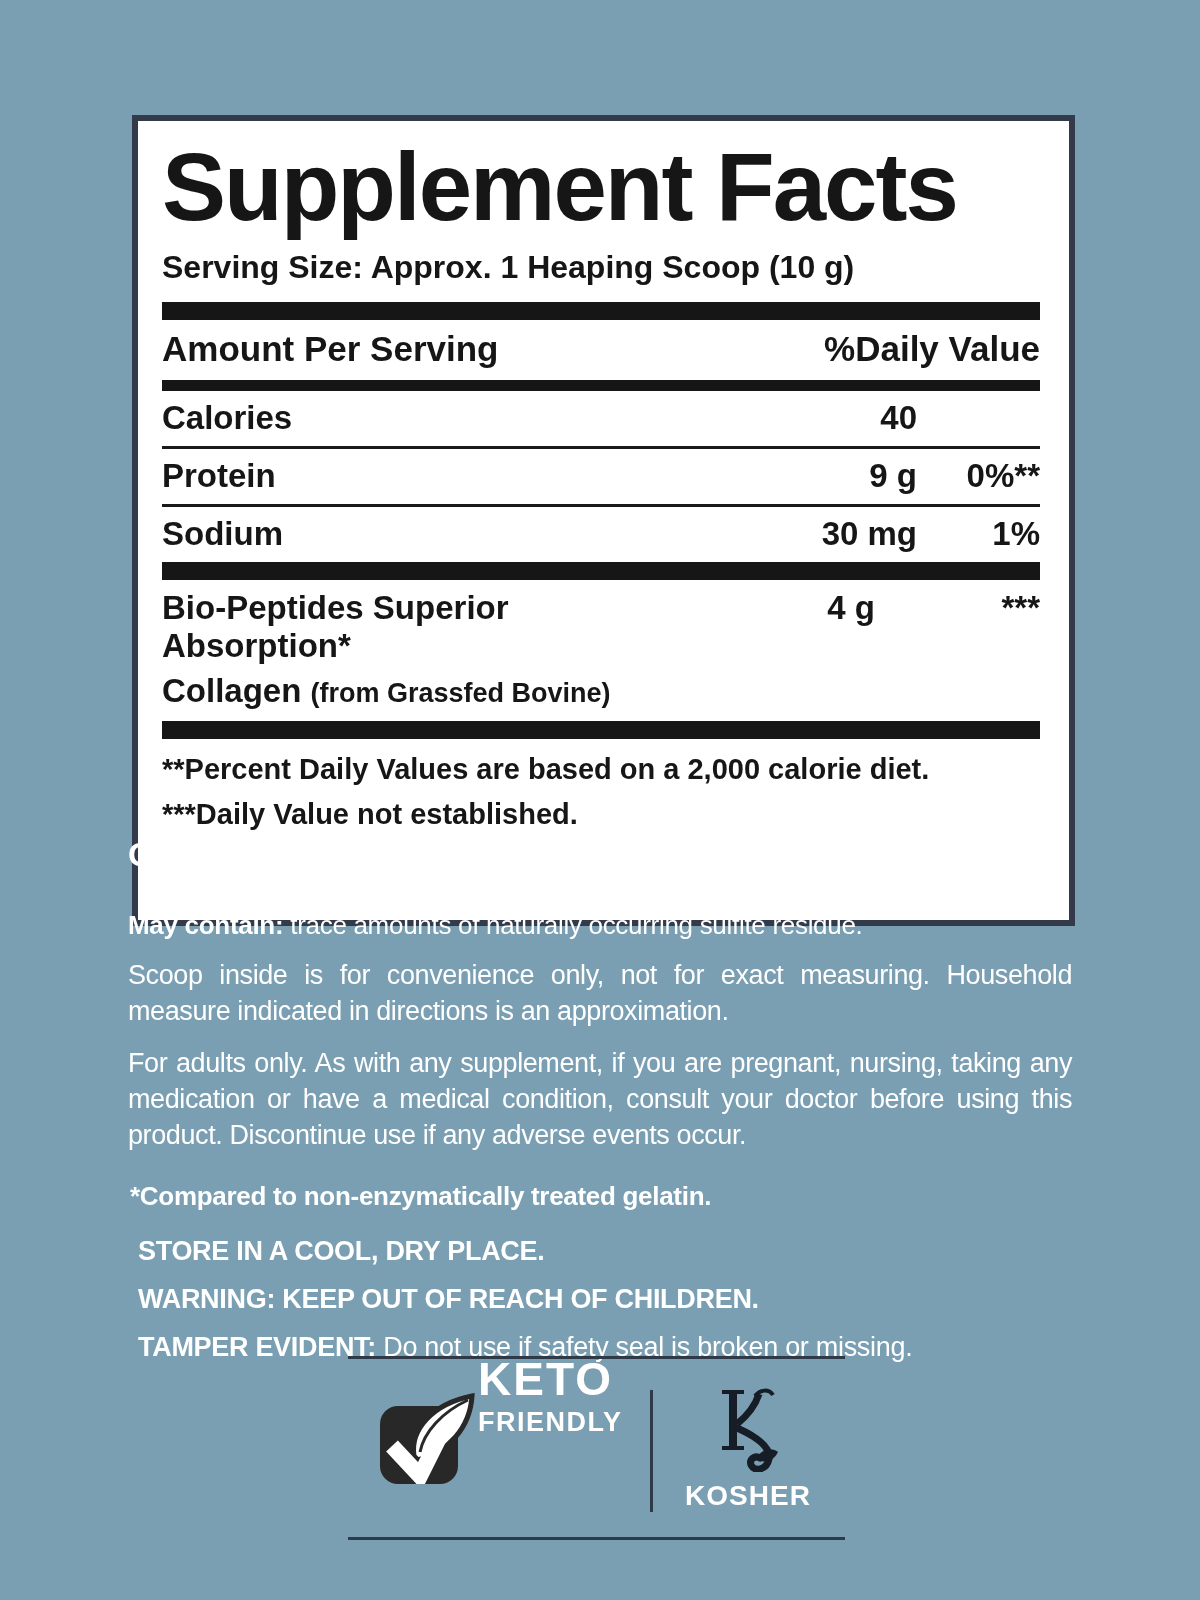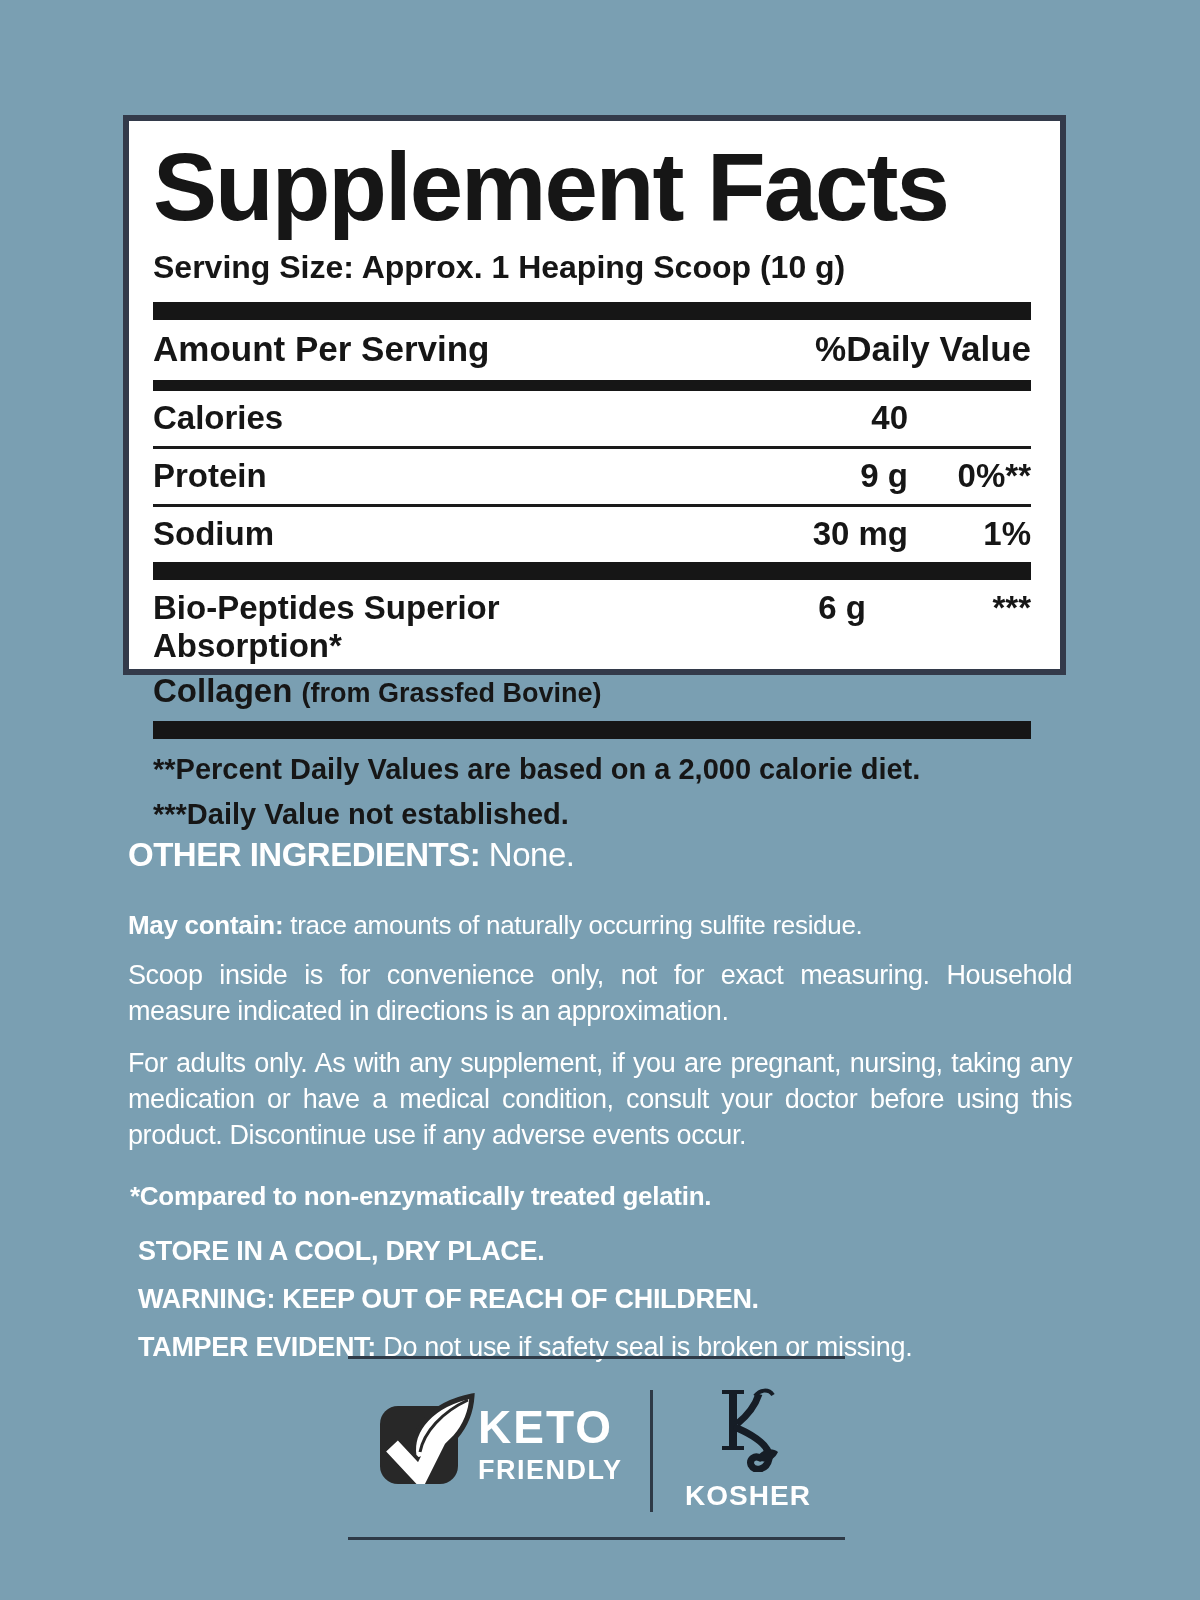--- a/index.html
+++ b/index.html
@@ -1,20 +1,20 @@
 <!DOCTYPE html>
 <html><head>
 <meta charset="utf-8">
 <style>
   html,body{margin:0;padding:0;}
   body{width:1200px;height:1600px;background:#7A9FB2;font-family:"Liberation Sans",sans-serif;}
   .screen{position:relative;width:1200px;height:1600px;background:#7A9FB2;overflow:hidden;}
 
   
-  .panel{position:absolute;left:123px;top:115px;width:943px;height:560px;background:#FFFFFF;
+  .panel{position:absolute;left:132px;top:115px;width:943px;height:811px;background:#FFFFFF;
          border:6px solid #333A4A;box-sizing:border-box;padding:0 29px 0 24px;color:#161616;}
   .sf-title{font-size:96px;font-weight:bold;letter-spacing:-2px;line-height:0.92;margin-top:22px;white-space:nowrap;}
   .sf-serving{font-size:32px;font-weight:bold;margin-top:18px;line-height:1.18;}
   .sf-servings{font-size:32px;font-weight:bold;margin-top:4px;line-height:1.18;}
   .bar-thick{height:18px;background:#161616;}
   .bar-first{margin-top:15px;}
   .sf-header{display:flex;justify-content:space-between;align-items:flex-end;
              font-size:35px;font-weight:bold;padding:9px 0 11px;}
   .bar-mid{height:11px;background:#161616;}
   .sf-row{display:flex;align-items:baseline;font-size:33px;font-weight:bold;padding:8px 0 9px;}
@@ -42,21 +42,21 @@
   .caps-line{font-size:27px;font-weight:bold;letter-spacing:-0.3px;margin:0 0 17px 10px;}
   .tamper{font-size:27px;letter-spacing:-0.3px;margin-left:10px;}
   .tamper .lbl{font-weight:bold;}
 
   
   .rule{position:absolute;left:348px;width:497px;height:3px;background:#2E3A47;}
   .rule-top{top:1356px;}
   .rule-bottom{top:1537px;}
   .vdivider{position:absolute;left:650px;top:1390px;width:3px;height:122px;background:#2E3A47;}
   .keto-icon{position:absolute;left:380px;top:1392px;}
-  .keto-text{position:absolute;left:478px;top:1404px;color:#FFFFFF;}
+  .keto-text{position:absolute;left:478px;top:1356px;color:#FFFFFF;}
   .keto-word{font-size:46px;font-weight:bold;letter-spacing:2px;line-height:1;}
   .keto-sub{font-size:27px;font-weight:bold;letter-spacing:1.5px;line-height:1;margin-top:7px;}
   .kosher{position:absolute;left:668px;top:1388px;width:160px;text-align:center;}
   .kosher-word{font-size:28px;font-weight:bold;letter-spacing:1px;color:#FFFFFF;margin-top:4px;}
 </style>
 </head>
 <body>
 
 <div class="screen">
 
@@ -88,21 +88,21 @@
       <span class="name">Sodium</span>
       <span class="amt">30 mg</span>
       <span class="dv">1%</span>
     </div>
 
     <div class="bar-thick"></div>
 
     <div class="sf-bio">
       <div class="bio-line1">
         <span class="name">Bio-Peptides Superior Absorption*</span>
-        <span class="amt">6 g</span>
+        <span class="amt">4 g</span>
         <span class="dv">***</span>
       </div>
       <div class="bio-line2">
         <span>Collagen</span>
         <span class="note">(from Grassfed Bovine)</span>
       </div>
     </div>
 
     <div class="bar-thick"></div>
 

